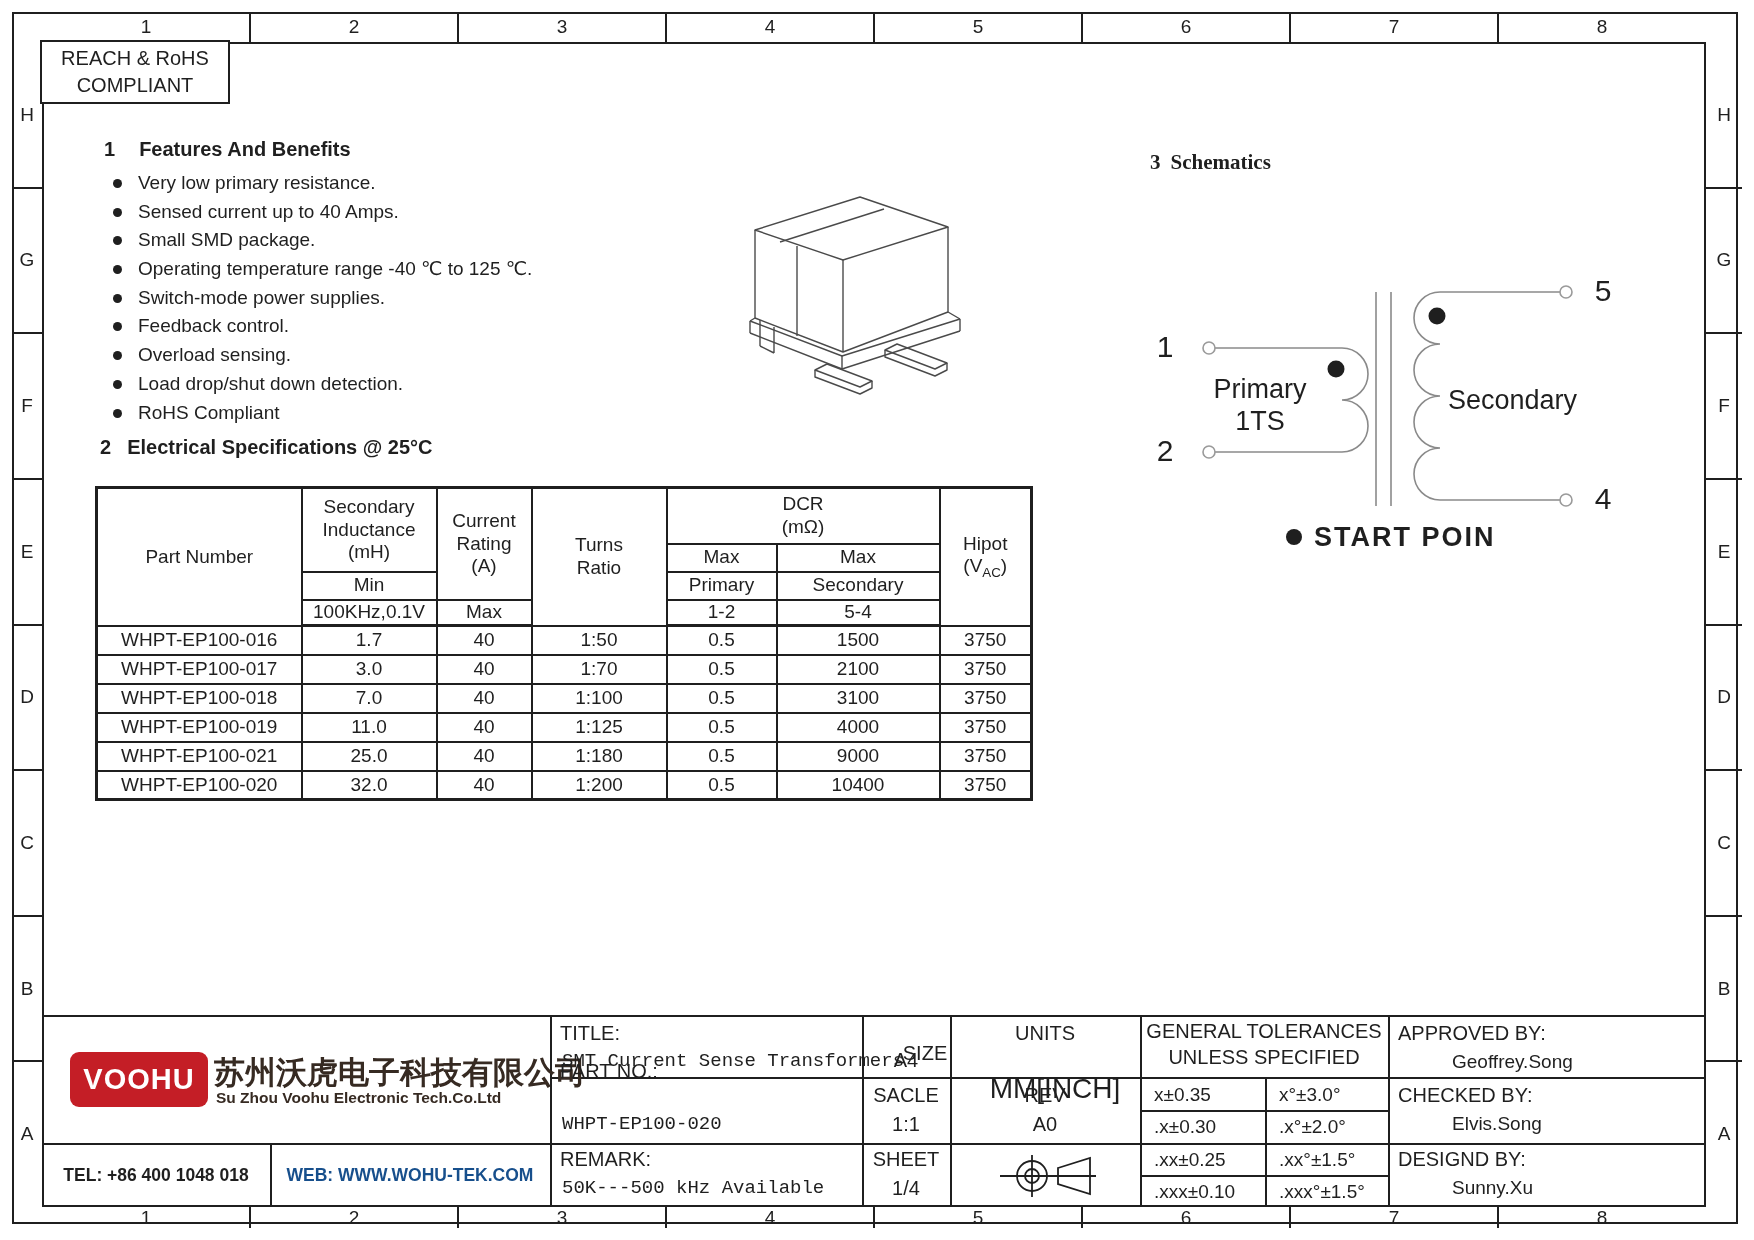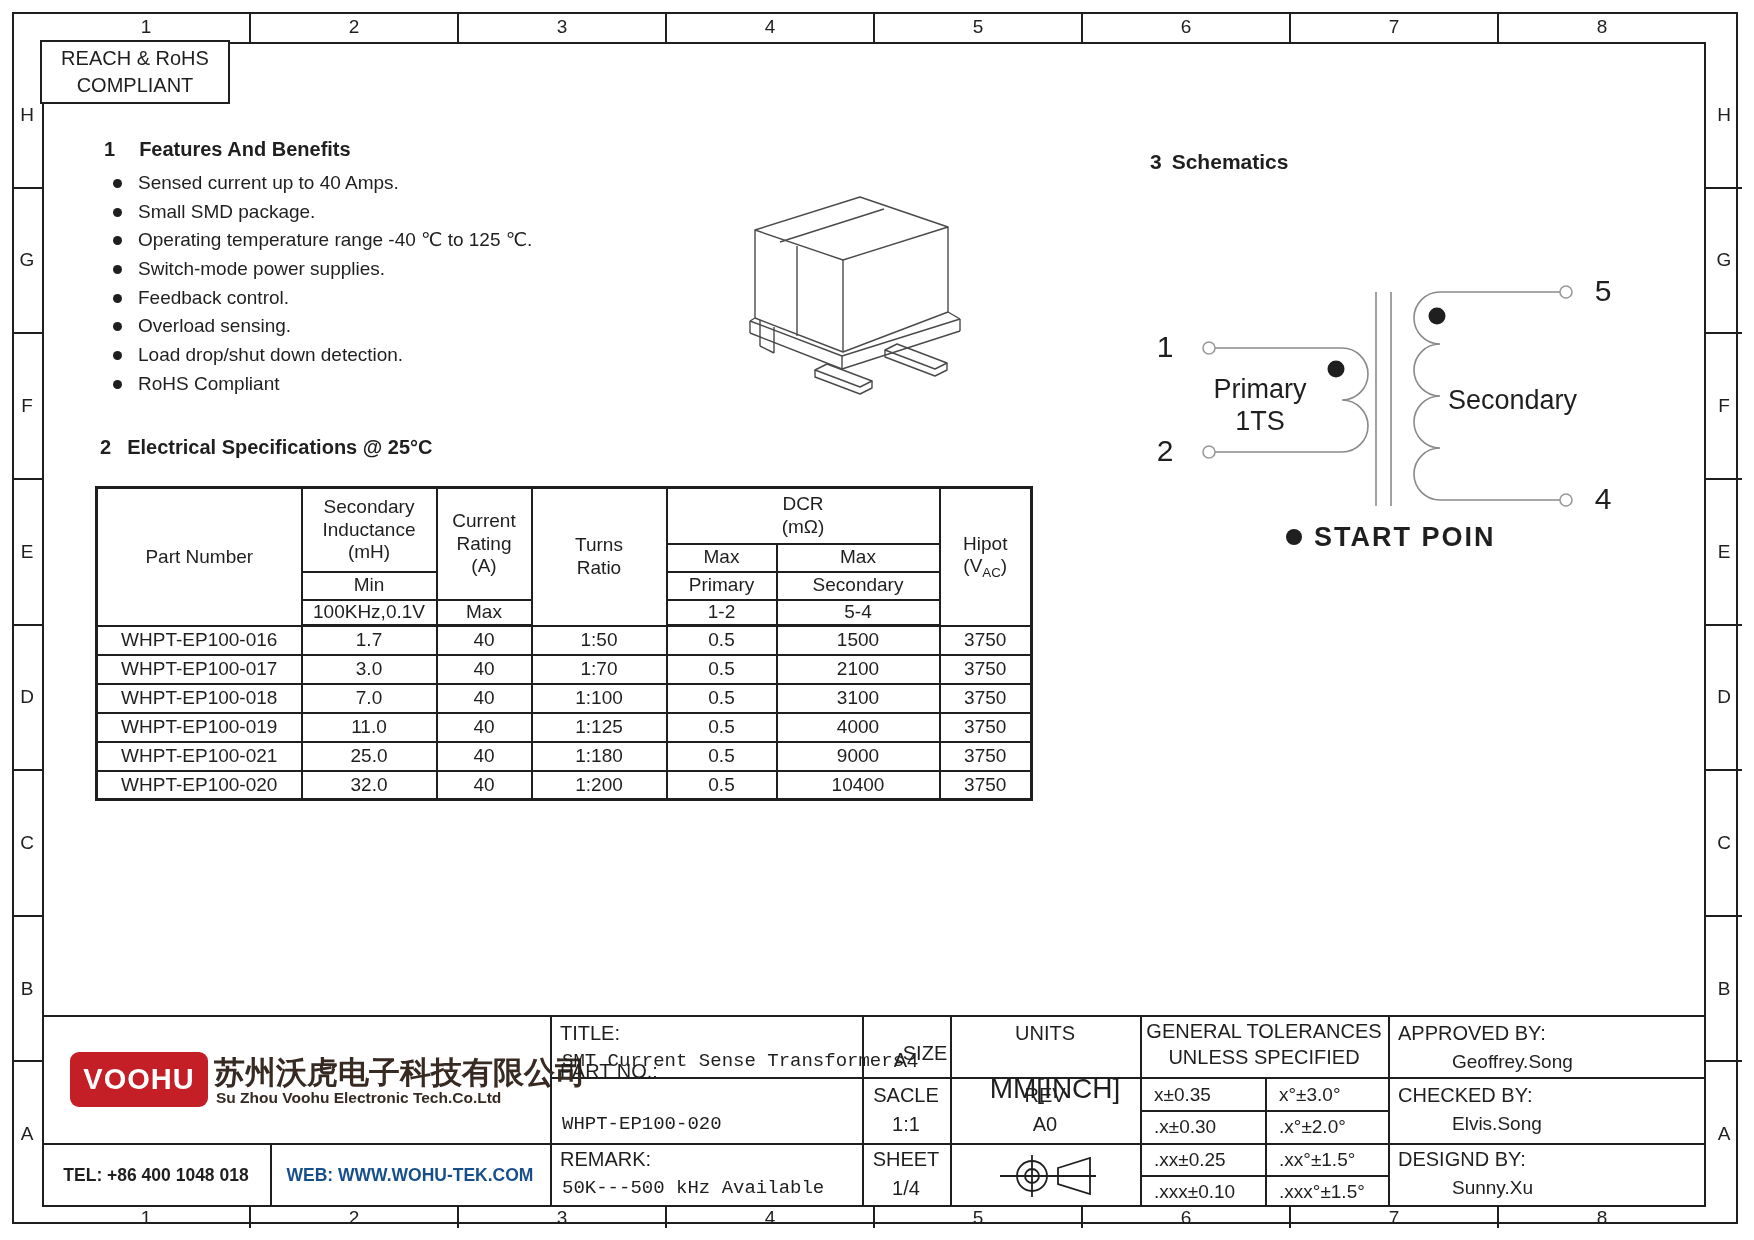--- a/index.html
+++ b/index.html
@@ -120,20 +120,21 @@
 
 <div class="abs" id="reach-box">
   <div>REACH &amp; RoHS</div>
   <div>COMPLIANT</div>
 </div>
 
 <div class="sec-head" style="left:104px;top:138px;">
   <span class="num">1</span><span style="margin-left:24px;">Features And Benefits</span>
 </div>
 <ul id="features-list">
+    <li>Very low primary resistance.</li>
     <li>Sensed current up to 40 Amps.</li>
     <li>Small SMD package.</li>
     <li>Operating temperature range -40 ℃ to 125 ℃.</li>
     <li>Switch-mode power supplies.</li>
     <li>Feedback control.</li>
     <li>Overload sensing.</li>
     <li>Load drop/shut down detection.</li>
     <li>RoHS Compliant</li>
   </ul>
 
@@ -256,21 +257,21 @@
     <path d="M50,153 L142,189 L260,151"></path>
     <path d="M50,141 L50,153 M142,176 L142,189 M260,139 L260,151 M248,132 L260,139 M55,138 L50,141"></path>
     <path d="M115,190 L160,207 L172,201 L127,184 Z"></path>
     <path d="M115,190 L115,197 L160,214 L172,208 L172,201"></path>
     <path d="M185,170 L235,189 L247,183 L197,164 Z"></path>
     <path d="M185,170 L185,177 L235,196 L247,190 L247,183"></path>
     <path d="M60,140 L60,166 M74,147 L74,173 M60,166 L74,173"></path>
   </g>
 </svg>
 
-<div class="sec-head" style="left:1150px;top:150px;font-size:21px;">
+<div class="sec-head" style="left:1150px;top:150px;font-size:21px;font-family:Liberation Serif, serif;">
   <span class="num">3</span><span style="margin-left:10px;">Schematics</span>
 </div>
 
 <svg class="abs" style="left:1130px;top:270px;" width="520" height="290" viewBox="1130 270 520 290">
   <g fill="none" stroke="#8a8a8a" stroke-width="1.6">
     <path d="M1215 348 H1342 A26 26 0 0 1 1342 400 A26 26 0 0 1 1342 452 H1215"></path>
     <path d="M1376 292 V506 M1391 292 V506"></path>
     <path d="M1560 292 H1440 A26 26 0 0 0 1440 344 A26 26 0 0 0 1440 396 A26 26 0 0 0 1440 448 A26 26 0 0 0 1440 500 H1560"></path>
     <circle cx="1209" cy="348" r="6" fill="#fff" stroke="#9a9a9a"></circle>
     <circle cx="1209" cy="452" r="6" fill="#fff" stroke="#9a9a9a"></circle>

